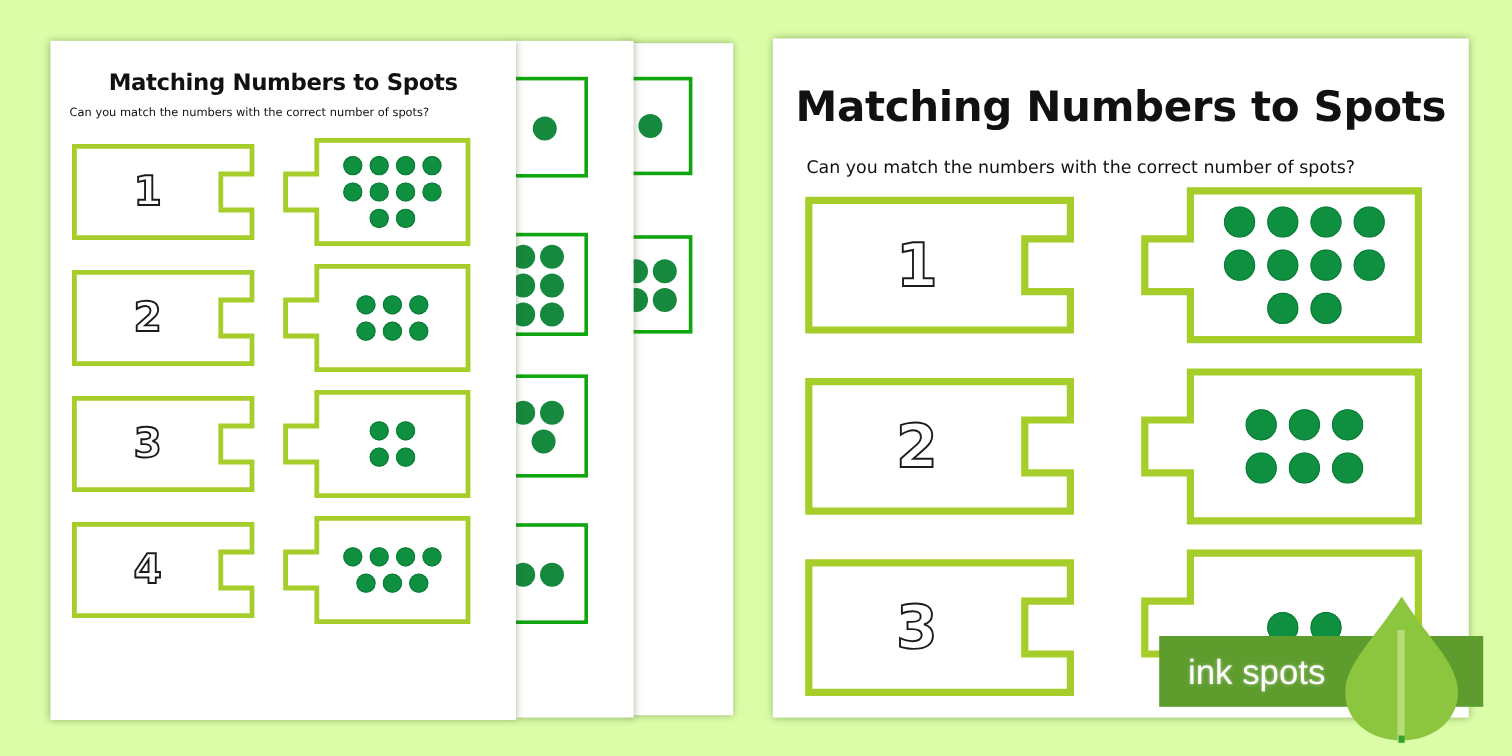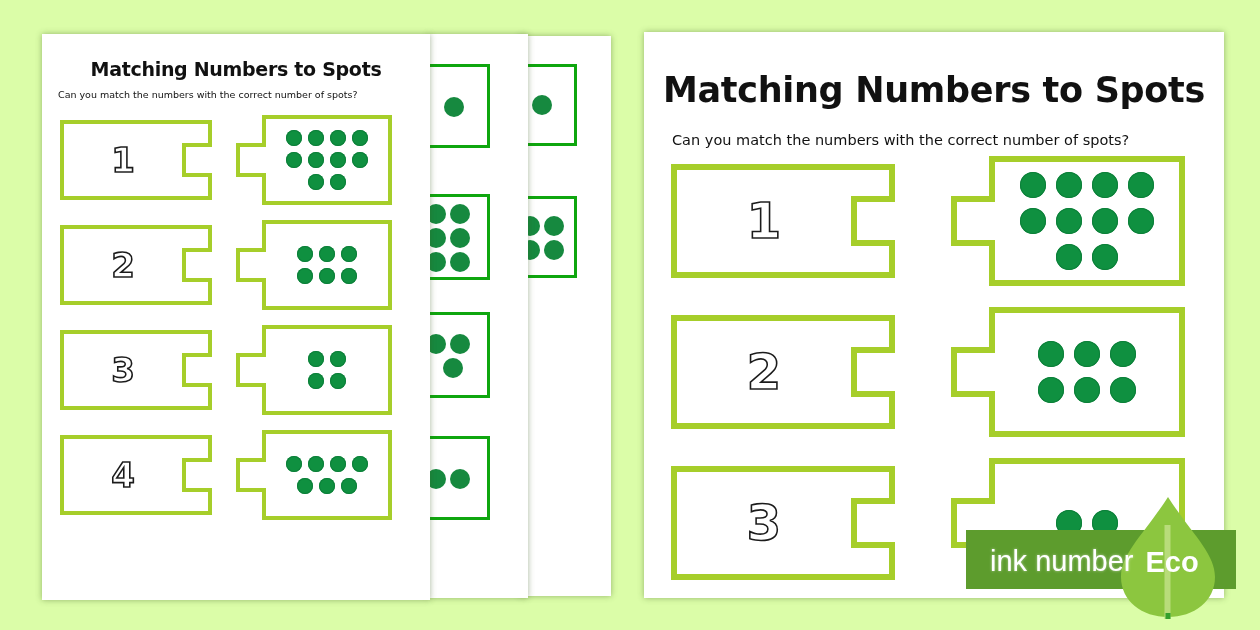--- a/index.html
+++ b/index.html
@@ -365,17 +365,16 @@
       </div>
   </div>
 
   <div id="eco-badge">
     <div class="eco-bar"></div>
     <svg class="eco-leaf" viewBox="0 0 94 124">
       <path d="M47 2 C 70 38, 94 58, 94 82 C 94 106, 73 122, 47 122 C 21 122, 0 106, 0 82 C 0 58, 24 38, 47 2 Z" fill="#8cc63f"></path>
       <rect x="43.5" y="30" width="6" height="110" fill="#b8dc7a"></rect>
       <rect x="44.5" y="118" width="5" height="22" fill="#33a02c"></rect>
     </svg>
-    <div class="eco-bar-text">ink number</div>
-    <div class="eco-leaf-text">Eco</div>
+    <div class="eco-bar-text">ink spots</div>
   </div>
 
 </div>
 
 </body></html>

